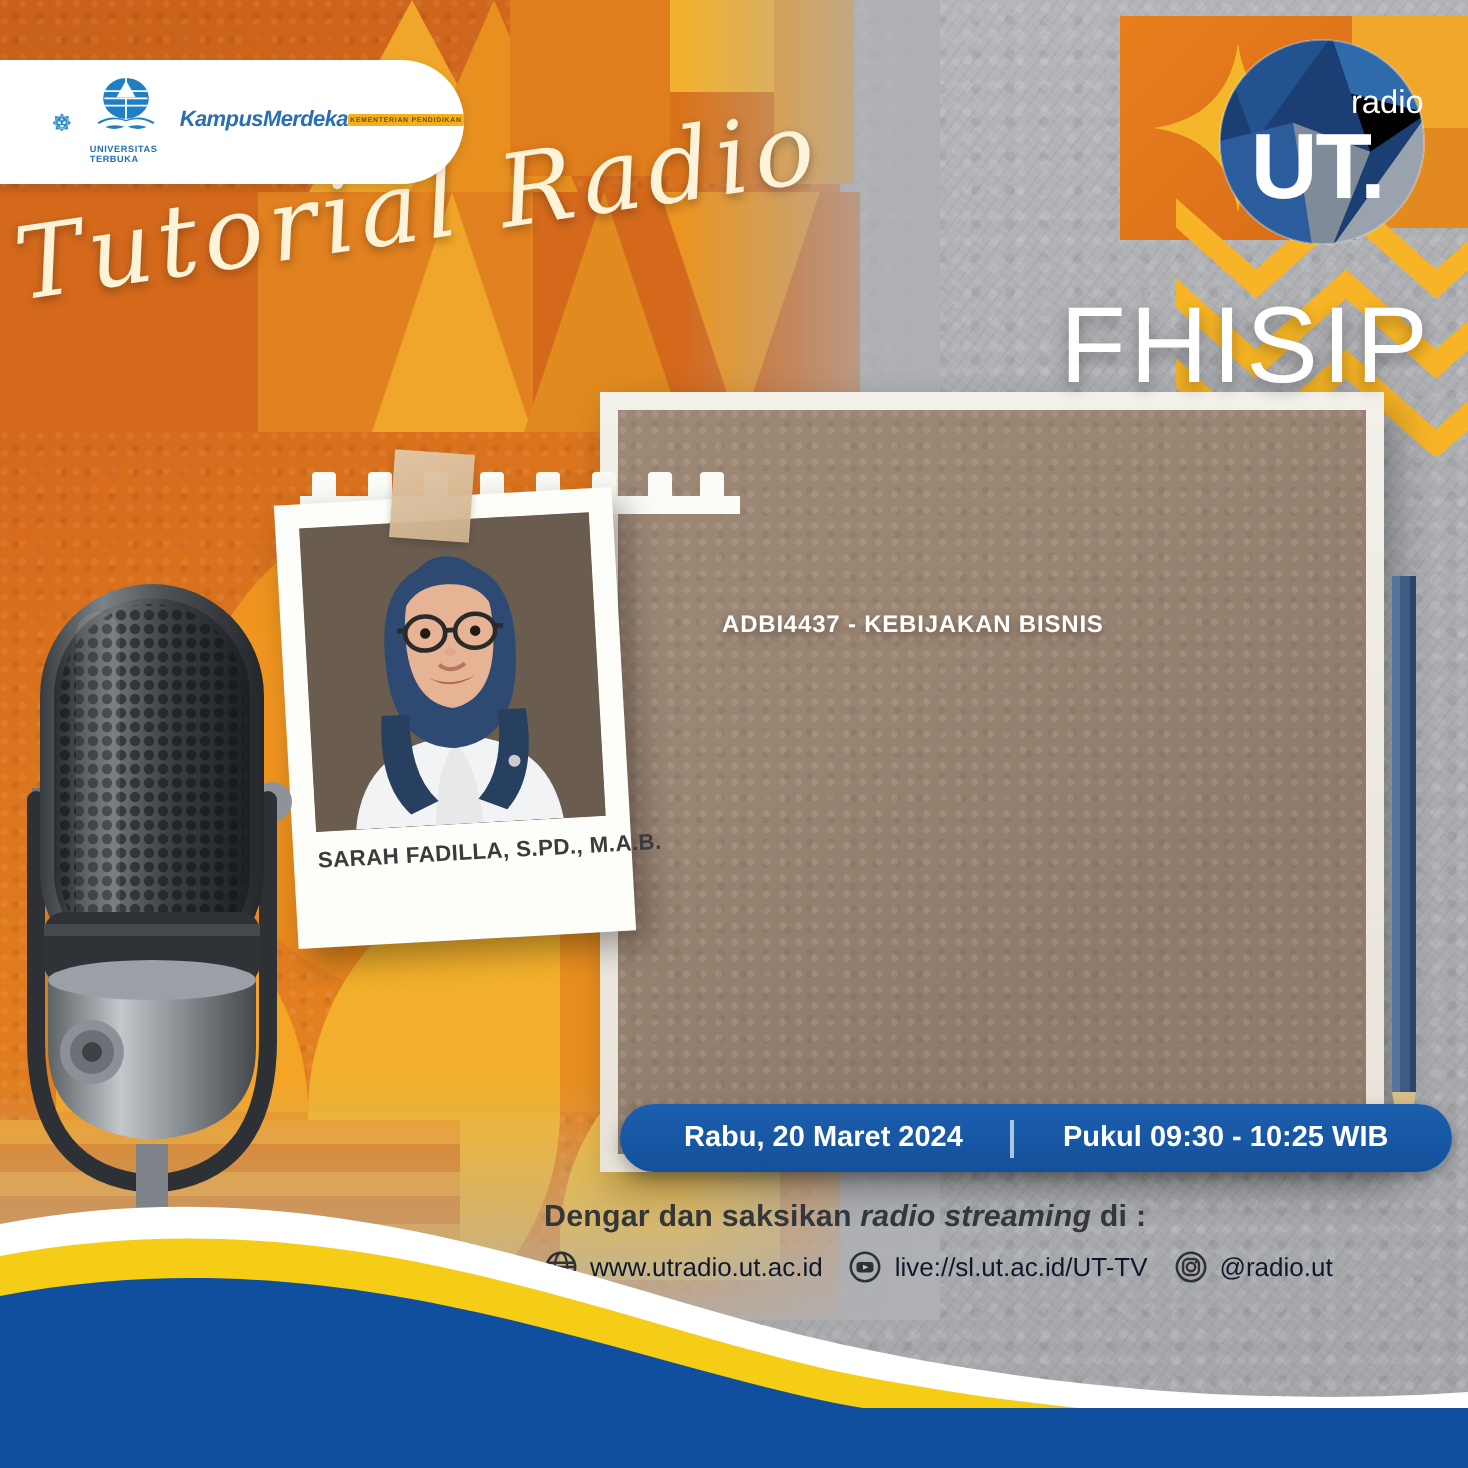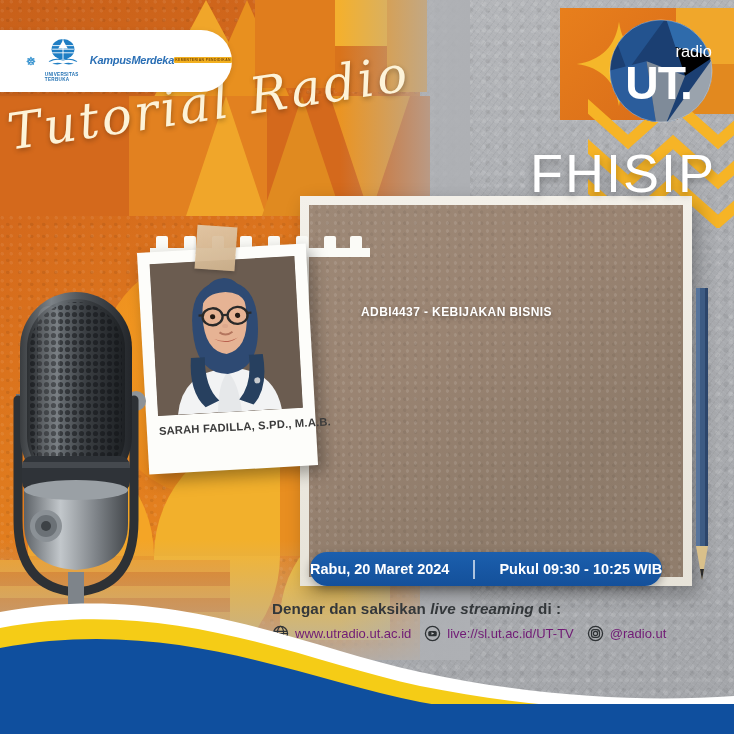--- a/index.html
+++ b/index.html
@@ -196,21 +196,21 @@
   .course-title {
     position:absolute; left:52px; top:172px; right:14px;
     font-size:25px; font-weight:700; color:#f2efe9;
     letter-spacing:1.2px; line-height:1.22;
     text-shadow:0 2px 5px rgba(0,0,0,.35);
   }
 
   
   .datebadge {
     position:absolute; left:310px; top:552px;
-    height:34px; padding:0 0;
+    height:34px; padding:0 32px;
     background:linear-gradient(180deg,#1b5fae,#14509a);
     border-radius:17px;
     display:flex; align-items:center; gap:24px;
     color:#fff; font-size:14.5px; font-weight:700;
     box-shadow:0 3px 8px rgba(0,0,0,.3);
     z-index:9;
   }
   .datebadge .sep { width:2px; height:19px; background:rgba(255,255,255,.65); }
 
   
@@ -256,21 +256,21 @@
 
   
   .infoblock { position:absolute; left:272px; top:600px; z-index:9; }
   .info-head {
     font-size:15.2px; font-weight:700; color:#33373a;
     letter-spacing:.1px;
   }
   .info-head em { font-style:italic; }
   .info-links {
     margin-top:8px; display:flex; align-items:center; gap:13px;
-    font-size:13px; color:#701a75; font-weight:400;
+    font-size:13px; color:#0f172a; font-weight:400;
   }
   .info-links .item { display:flex; align-items:center; gap:6px; white-space:nowrap;}
   .ic { width:17px; height:17px; flex:none; }
   .ic svg{width:100%;height:100%;display:block;}
 
   
   .waves { position:absolute; left:0; bottom:0; width:734px; height:180px; z-index:14;}
   .waves svg{width:100%;height:100%;display:block;}
   .streamtext {
     position:absolute; right:22px; bottom:17px;
@@ -514,21 +514,21 @@
   </div>
 
   <div class="datebadge">
     <span>Rabu, 20 Maret 2024</span>
     <span class="sep"></span>
     <span>Pukul 09:30 - 10:25 WIB</span>
   </div>
 
   <div class="infoblock">
     <div class="info-head">
-      <span>Dengar dan saksikan </span><em>live streaming</em><span> di :</span>
+      <span>Dengar dan saksikan </span><em>radio streaming</em><span> di :</span>
     </div>
     <div class="info-links">
 
       <div class="item">
         <span class="ic">
           <svg viewBox="0 0 24 24">
             <circle cx="12" cy="12" r="10" fill="none" stroke="#2e3235" stroke-width="1.8"></circle>
             <ellipse cx="12" cy="12" rx="4.4" ry="10" fill="none" stroke="#2e3235" stroke-width="1.6"></ellipse>
             <path d="M2.4 9 h19.2 M2.4 15 h19.2 M2 12 h20" stroke="#2e3235" stroke-width="1.6" fill="none"></path>
           </svg>

